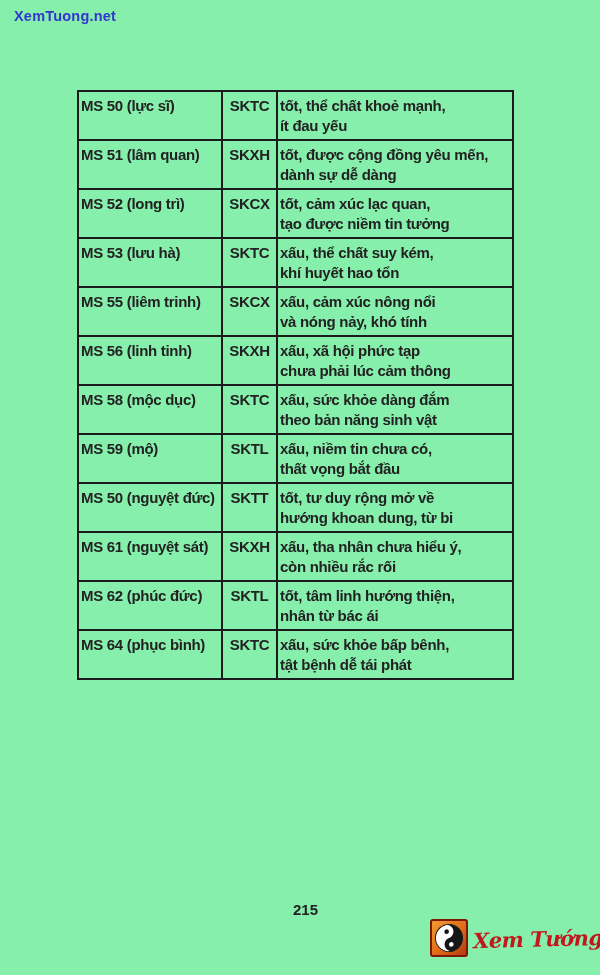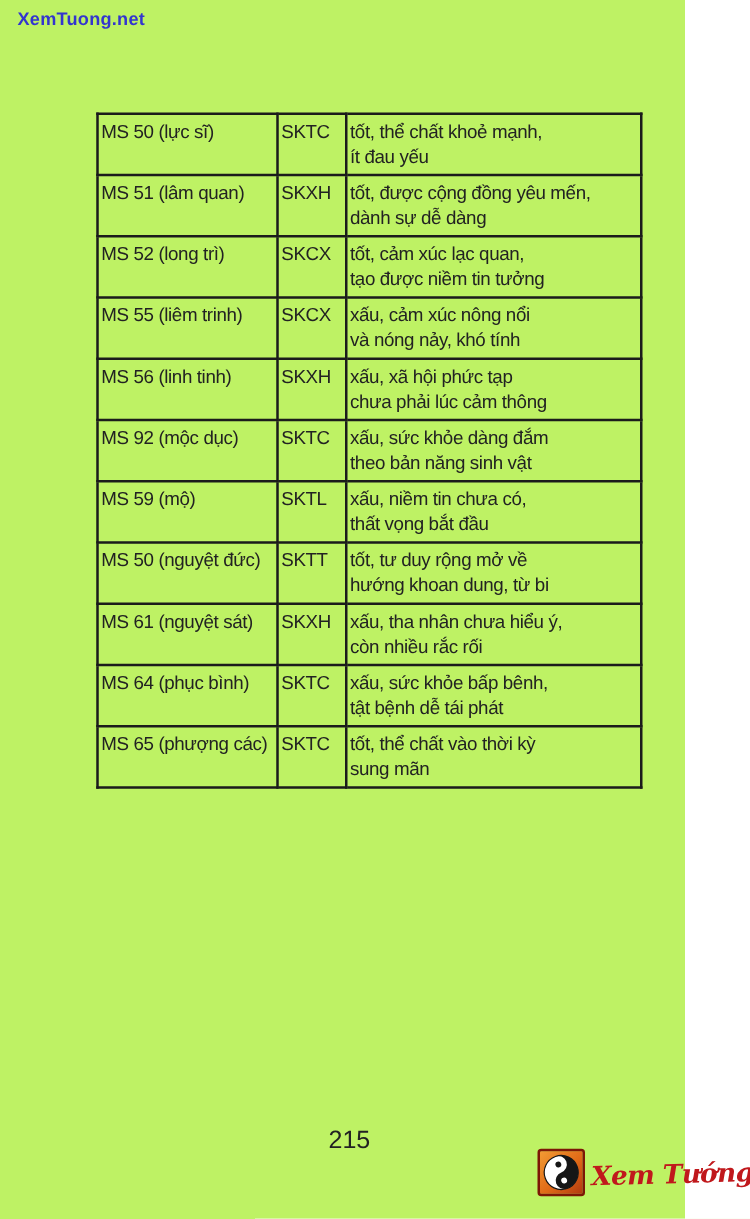--- a/index.html
+++ b/index.html
@@ -8,22 +8,22 @@
     background: #ffffff;
     width: 600px;
     height: 975px;
     font-family: "Liberation Sans", sans-serif;
     position: relative;
     overflow: hidden;
   }
   .page {
     position: absolute;
     left: 0; top: 0;
-    width: 548px; height: 975px;
-    background: #bef264;
+    width: 600px; height: 975px;
+    background: #86efac;
   }
   
   .site-link {
     position: absolute;
     left: 14px; top: 8px;
     color: #3335cf;
     font-size: 14.5px;
     font-weight: bold;
     text-decoration: none;
     letter-spacing: 0.2px;
@@ -39,48 +39,49 @@
   }
   table.ms-table td {
     border: 2px solid #1b1b1b;
     vertical-align: top;
     box-sizing: border-box;
     height: 49px;
     padding: 4px 2px 2px 2px;
     color: #222222;
     font-size: 15px;
     line-height: 20px;
-    font-weight: normal;
+    font-weight: bold;
     letter-spacing: -0.3px;
   }
   td.c-name {
     width: 144px;
     padding-left: 9px;
     white-space: pre;
     overflow: hidden;
   }
   td.c-code {
     width: 55px;
+    text-align: center;
     padding-left: 0;
     padding-right: 0;
   }
   td.c-desc {
     width: 236px;
     padding-left: 9px;
     white-space: pre;
     overflow: hidden;
   }
   
   .page-number {
     position: absolute;
-    left: 62px; top: 901px;
+    left: 88px; top: 901px;
     width: 435px;
     text-align: center;
-    font-size: 20px;
-    font-weight: normal;
+    font-size: 15px;
+    font-weight: bold;
     color: #222222;
   }
   
   .logo {
     position: absolute;
     left: 430px; top: 919px;
     display: flex;
     align-items: center;
     gap: 5px;
   }
@@ -128,33 +129,39 @@
           <td class="c-desc">tốt, được cộng đồng yêu mến,
 dành sự dễ dàng</td>
         </tr>
         <tr>
           <td class="c-name">MS 52 (long trì)</td>
           <td class="c-code">SKCX</td>
           <td class="c-desc">tốt, cảm xúc lạc quan,
 tạo được niềm tin tưởng</td>
         </tr>
         <tr>
+          <td class="c-name">MS 53 (lưu hà)</td>
+          <td class="c-code">SKTC</td>
+          <td class="c-desc">xấu, thể chất suy kém,
+khí huyết hao tổn</td>
+        </tr>
+        <tr>
           <td class="c-name">MS 55 (liêm trinh)</td>
           <td class="c-code">SKCX</td>
           <td class="c-desc">xấu, cảm xúc nông nổi
 và nóng nảy, khó tính</td>
         </tr>
         <tr>
           <td class="c-name">MS 56 (linh tinh)</td>
           <td class="c-code">SKXH</td>
           <td class="c-desc">xấu, xã hội phức tạp
 chưa phải lúc cảm thông</td>
         </tr>
         <tr>
-          <td class="c-name">MS 92 (mộc dục)</td>
+          <td class="c-name">MS 58 (mộc dục)</td>
           <td class="c-code">SKTC</td>
           <td class="c-desc">xấu, sức khỏe dàng đắm
 theo bản năng sinh vật</td>
         </tr>
         <tr>
           <td class="c-name">MS 59 (mộ)</td>
           <td class="c-code">SKTL</td>
           <td class="c-desc">xấu, niềm tin chưa có,
 thất vọng bắt đầu</td>
         </tr>
@@ -164,30 +171,30 @@
           <td class="c-desc">tốt, tư duy rộng mở về
 hướng khoan dung, từ bi</td>
         </tr>
         <tr>
           <td class="c-name">MS 61 (nguyệt sát)</td>
           <td class="c-code">SKXH</td>
           <td class="c-desc">xấu, tha nhân chưa hiểu ý,
 còn nhiều rắc rối</td>
         </tr>
         <tr>
+          <td class="c-name">MS 62 (phúc đức)</td>
+          <td class="c-code">SKTL</td>
+          <td class="c-desc">tốt, tâm linh hướng thiện,
+nhân từ bác ái</td>
+        </tr>
+        <tr>
           <td class="c-name">MS 64 (phục bình)</td>
           <td class="c-code">SKTC</td>
           <td class="c-desc">xấu, sức khỏe bấp bênh,
 tật bệnh dễ tái phát</td>
-        </tr>
-        <tr>
-          <td class="c-name">MS 65 (phượng các)</td>
-          <td class="c-code">SKTC</td>
-          <td class="c-desc">tốt, thể chất vào thời kỳ
-sung mãn</td>
         </tr>
       </tbody>
   </table>
 
   <div class="page-number">215</div>
 
   <div class="logo">
     <span class="logo-badge">
       <svg viewBox="0 0 64 64" width="30" height="30" aria-hidden="true">
         <circle cx="32" cy="32" r="29" fill="#ffffff" stroke="#161616" stroke-width="2"></circle>

